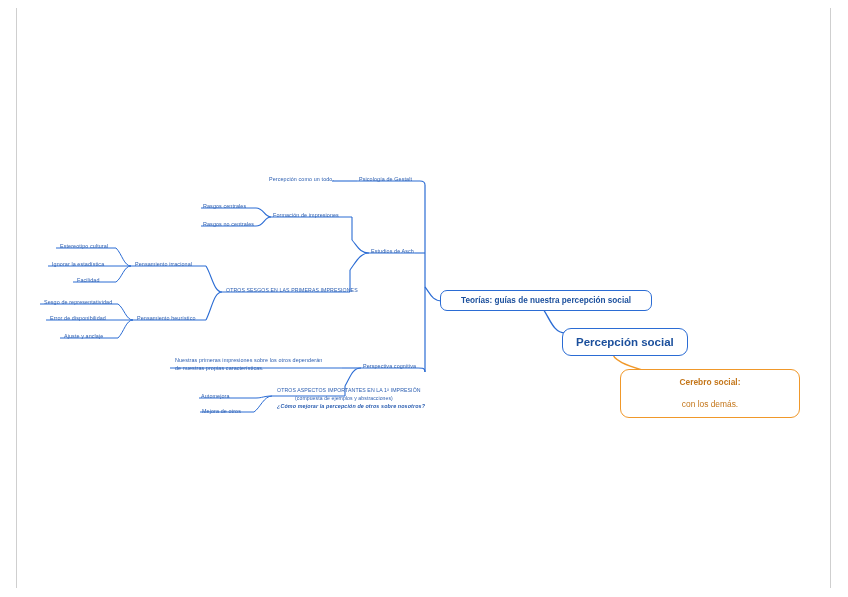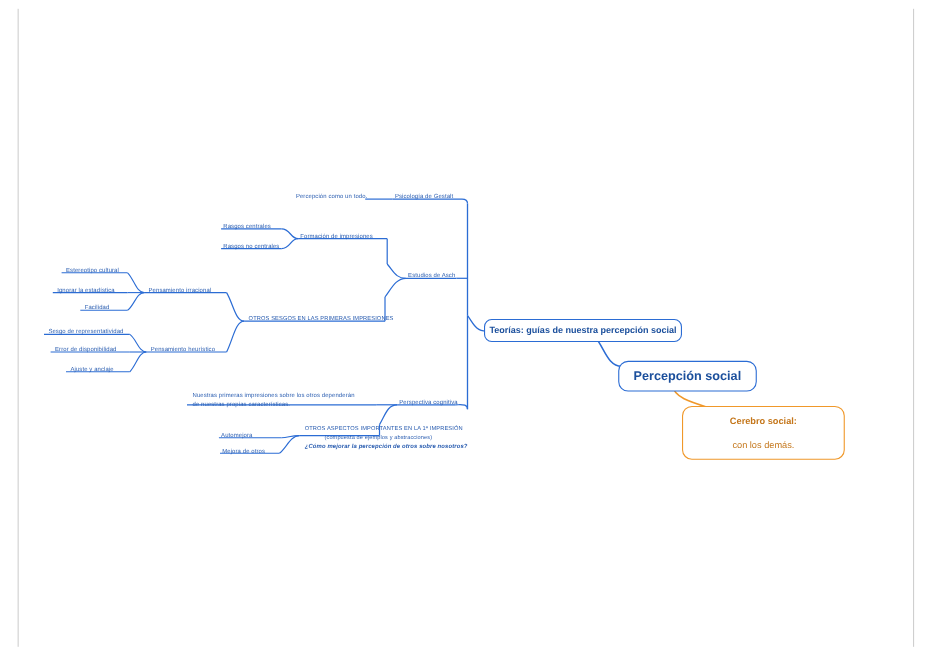--- a/index.html
+++ b/index.html
@@ -55,21 +55,21 @@
     text-align: center;
   }
   
   .node-main {
     border: 1.4px solid #2b6cd4;
     border-radius: 7px;
     background: #ffffff;
     color: #1b4f9c;
     font-size: 8.2px;
     font-weight: bold;
-    padding: 5px 4px;
+    padding: 5px 20px;
     text-align: center;
   }
   
   .node-orange {
     border: 1.4px solid #f0982a;
     border-radius: 9px;
     background: #ffffff;
     color: #c4761a;
     font-size: 8.4px;
     padding: 7px 10px;
@@ -178,21 +178,21 @@
   </svg>
 
   <div class="node node-root" style="left:562px; top:328px;">
     <span>Percepción social</span>
   </div>
 
   <div class="node node-main" style="left:440px; top:290px;">
     <span>Teorías: guías de nuestra percepción social</span>
   </div>
 
-  <div class="node node-orange" style="left:620px; top:369px; width:148px;">
+  <div class="node node-orange" style="left:620px; top:369px; width:180px;">
     <b>Cerebro social:</b><br>
     <br>
     <span>con los demás.</span>
   </div>
 
   <div class="leaf" style="left:359px; top:176px;">Psicología de Gestalt</div>
 
   <div class="leaf" style="left:269px; top:176px;">Percepción como un todo.</div>
 
   <div class="leaf" style="left:273px; top:212px;">Formación de impresiones</div>

